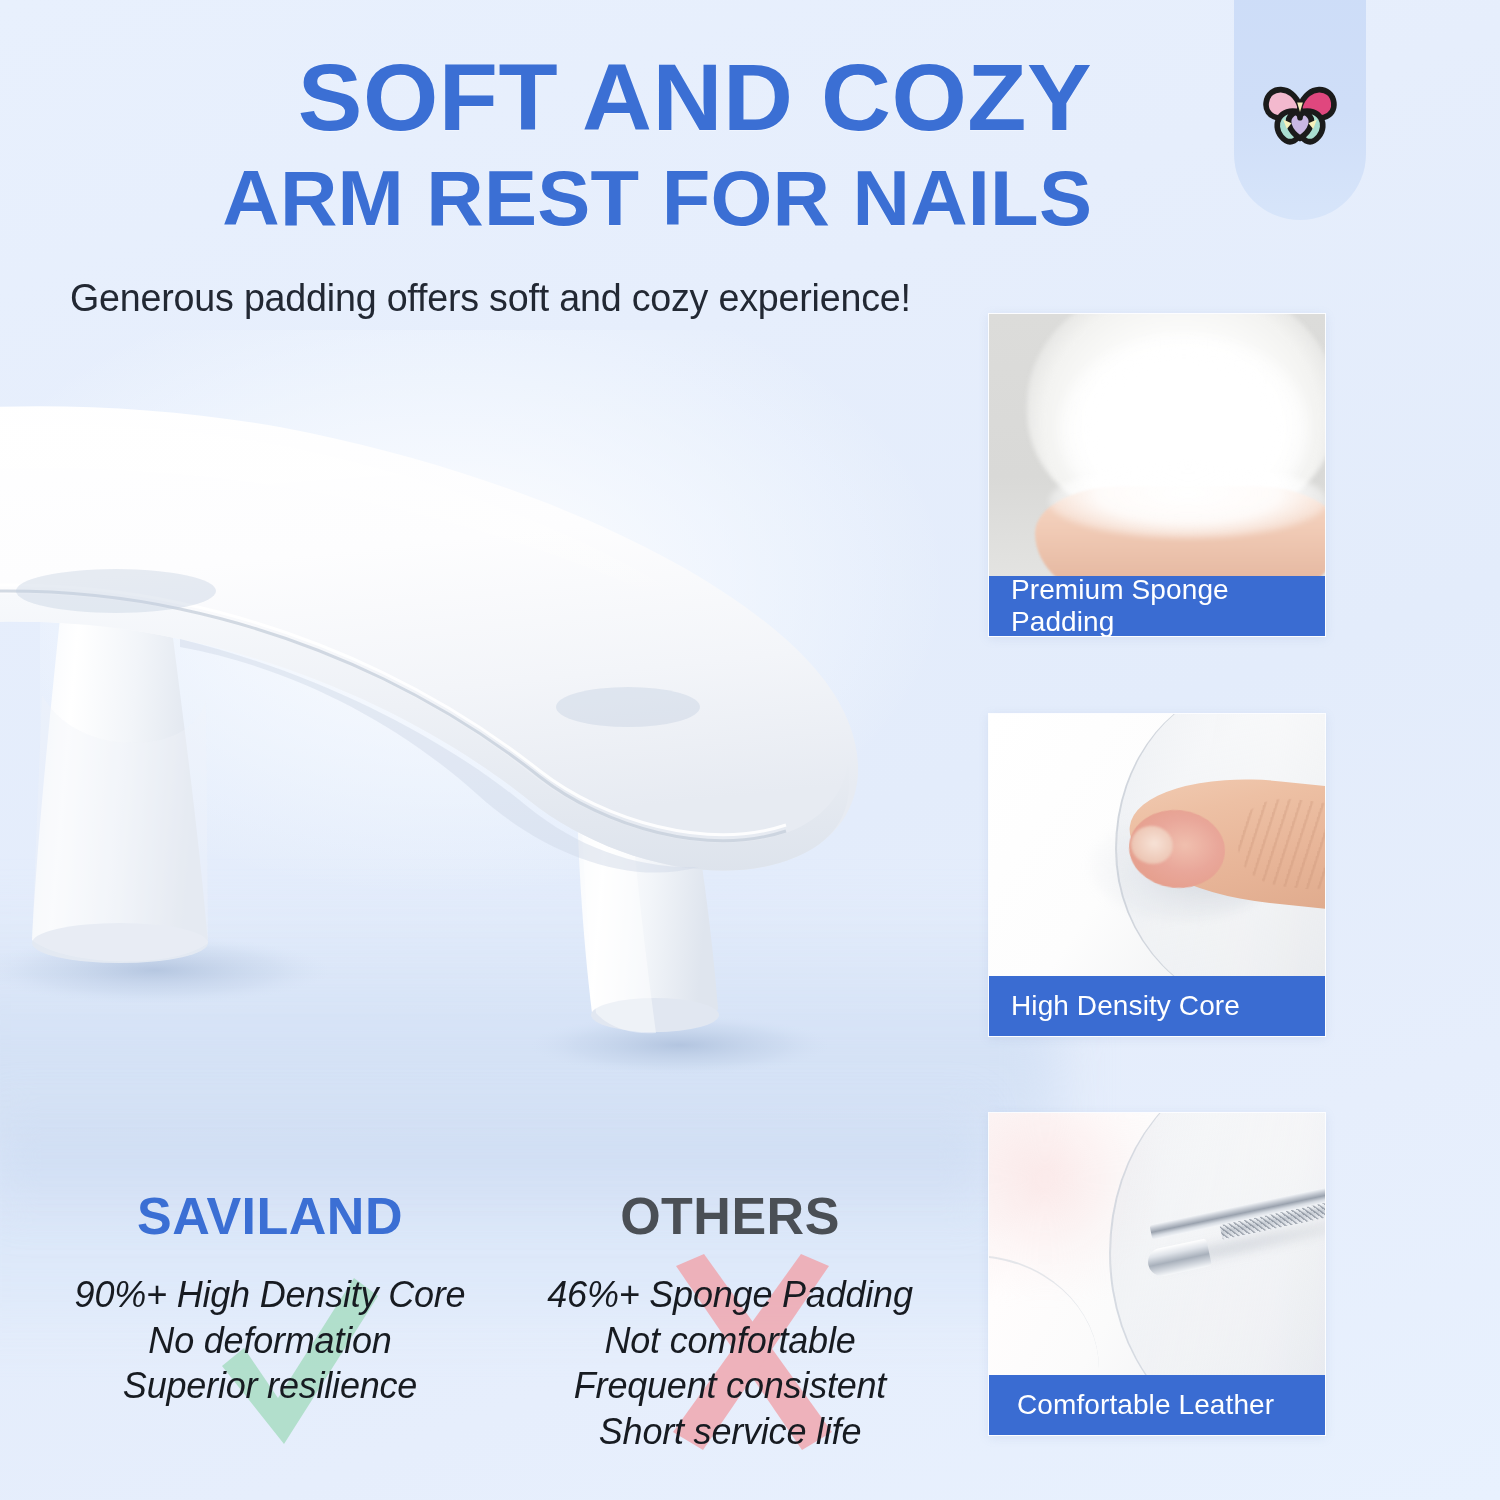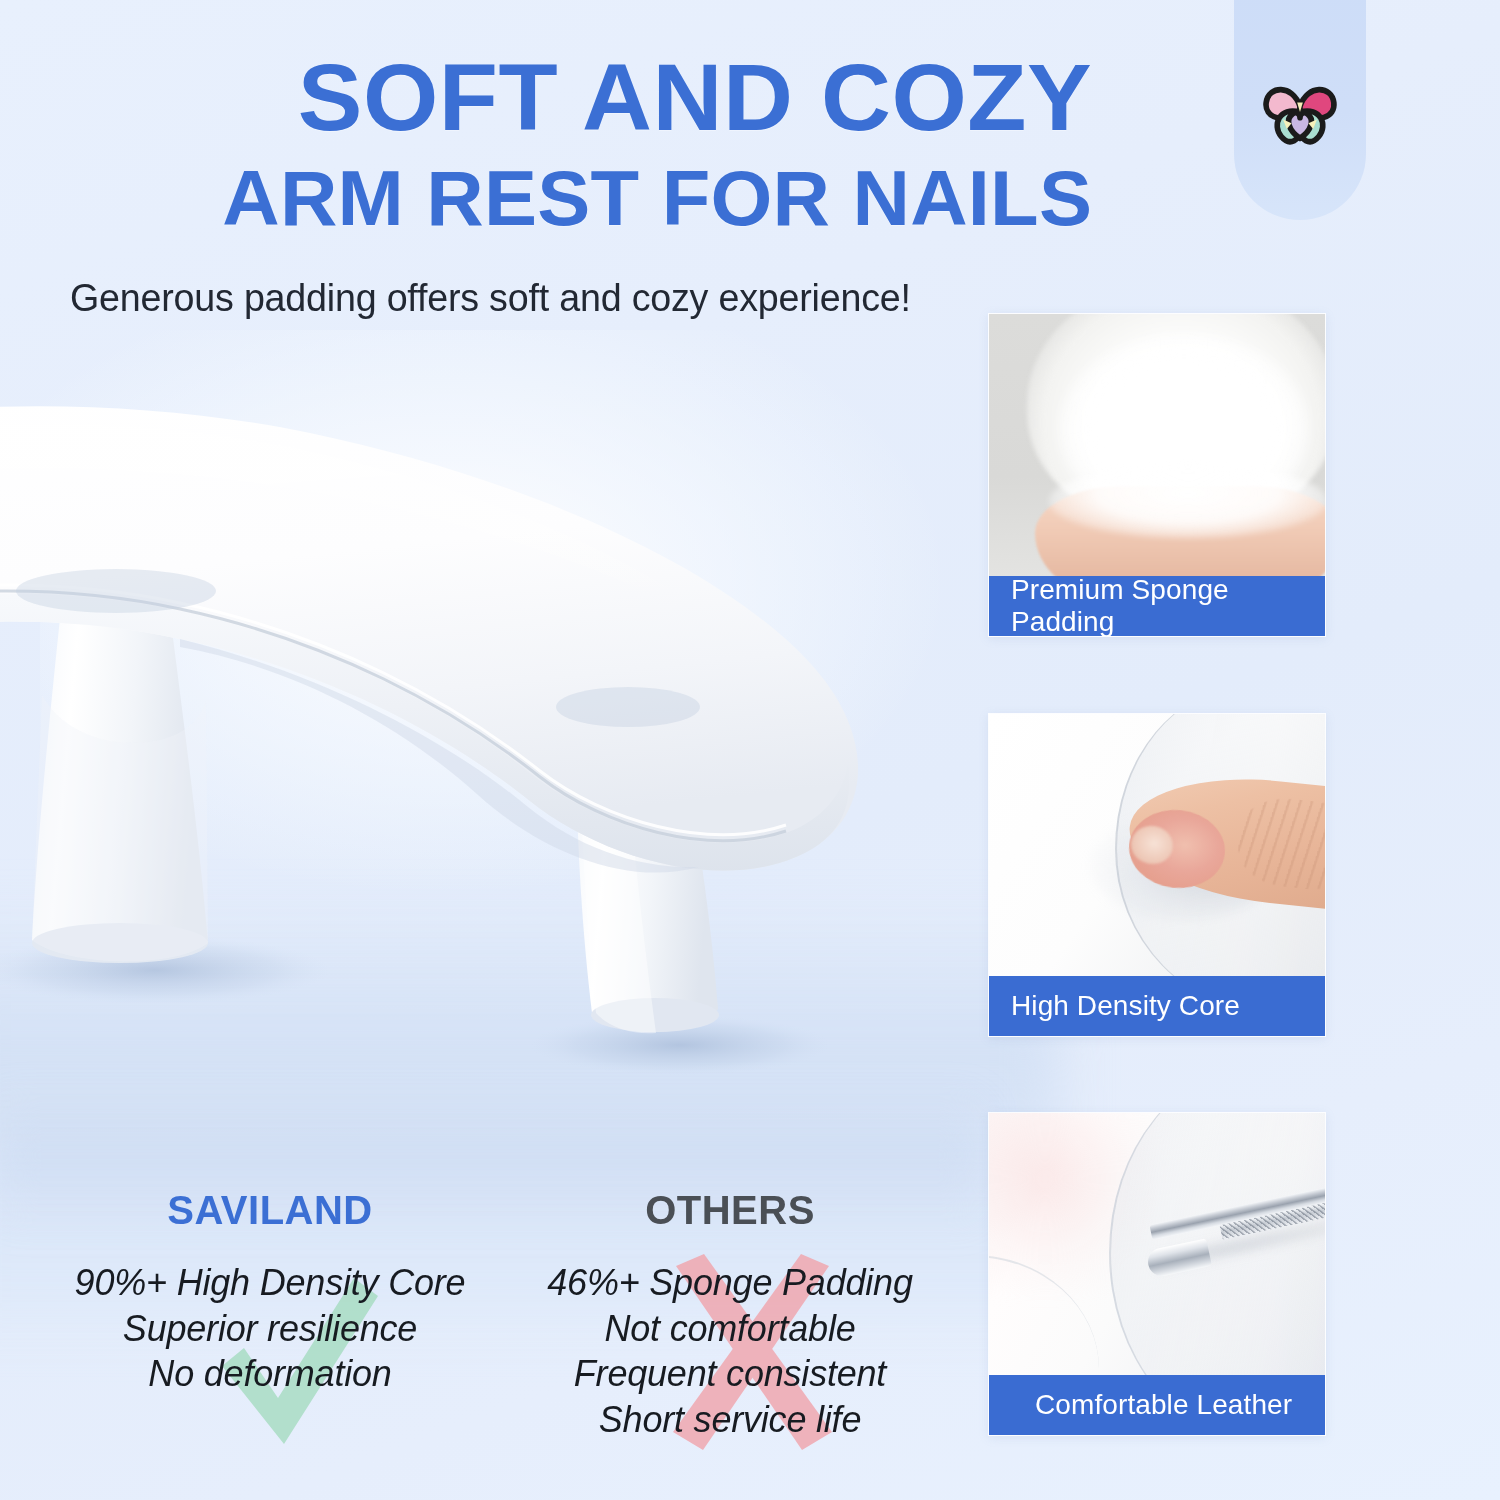--- a/index.html
+++ b/index.html
@@ -142,21 +142,21 @@
     height: 60px;
     background: #3a6cd2;
     color: #fff;
     display: flex;
     align-items: center;
     padding-left: 22px;
     font-size: 28px;
     letter-spacing: 0.1px;
     font-family: "Liberation Sans", sans-serif;
   }
-  .panel-3 .panel-label { padding-left: 46px; }
+  .panel-3 .panel-label { padding-left: 28px; }
 
   
   .p1-bg { position:absolute; inset:0; background: linear-gradient(180deg,#dcdcda 0%, #d9d9d7 62%, #e3e3e1 100%); }
   .p1-fluff {
     position: absolute; left: 38px; top: -36px; width: 310px; height: 250px;
     background: radial-gradient(ellipse at 50% 58%, #ffffff 0%, #fdfdfc 40%, #f3f3f1 63%, rgba(235,235,233,0.25) 80%, rgba(220,220,218,0) 92%);
     border-radius: 50% 50% 46% 46%;
     filter: blur(2px);
   }
   .p1-fluff2 {
@@ -287,21 +287,21 @@
     top: 0;
     width: 460px;
     text-align: center;
   }
   .col-left  { left: 40px; }
   .col-right { left: 500px; }
 
   .col-head {
     font-family: "Liberation Sans", sans-serif;
     font-weight: bold;
-    font-size: 40px;
+    font-size: 52px;
     letter-spacing: 0.5px;
     line-height: 1;
     margin-bottom: 30px;
     position: relative;
     z-index: 3;
   }
   .col-left  .col-head { color: #3b6fd4; }
   .col-right .col-head { color: #4a4f55; }
 
   .col-list {
@@ -483,22 +483,22 @@
 
   <div class="compare">
 
     <div class="col col-left">
       <svg class="mark mark-check" viewBox="0 0 200 215">
         <path d="M30 118 L52 100 L86 150 L162 30 L186 48 L92 196 Z" fill="#a6dcc1" opacity="0.82"></path>
       </svg>
       <div class="col-head">SAVILAND</div>
       <ul class="col-list">
         <li>90%+ High Density Core</li>
+        <li>No deformation</li>
         <li>Superior resilience</li>
-        <li>No deformation</li>
       </ul>
     </div>
 
     <div class="col col-right">
       <svg class="mark mark-cross" viewBox="0 0 205 210">
         <g fill="#f0a8b0" opacity="0.85">
           <path d="M26 14 L54 2 L182 180 L152 198 Z"></path>
           <path d="M179 14 L151 2 L23 180 L53 198 Z"></path>
         </g>
       </svg>

